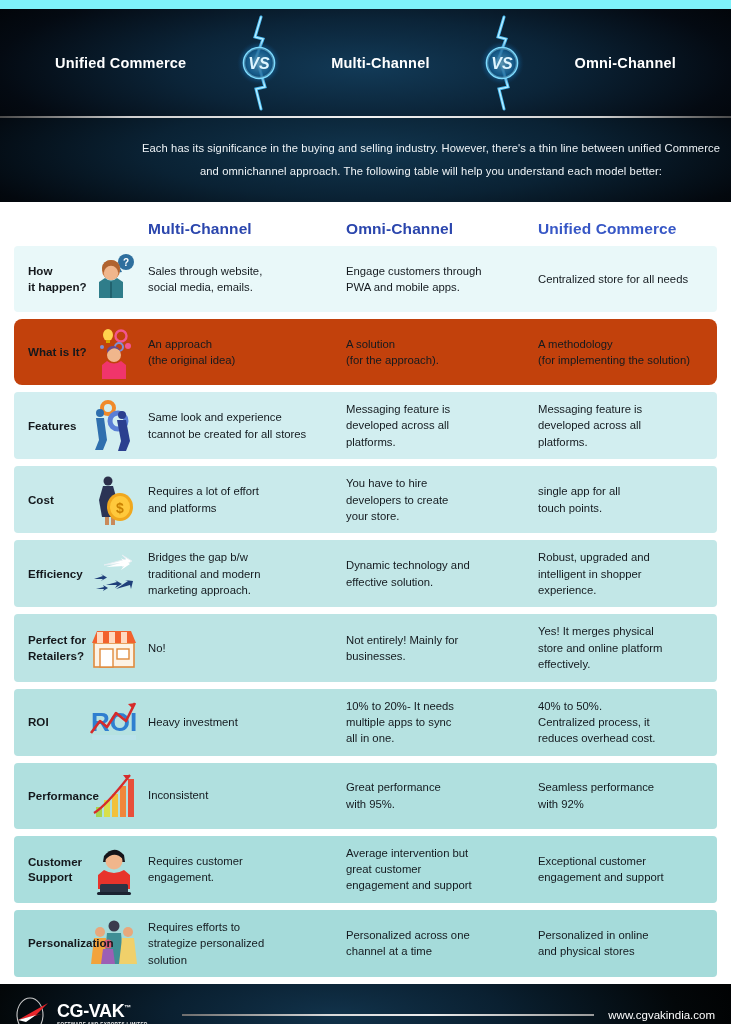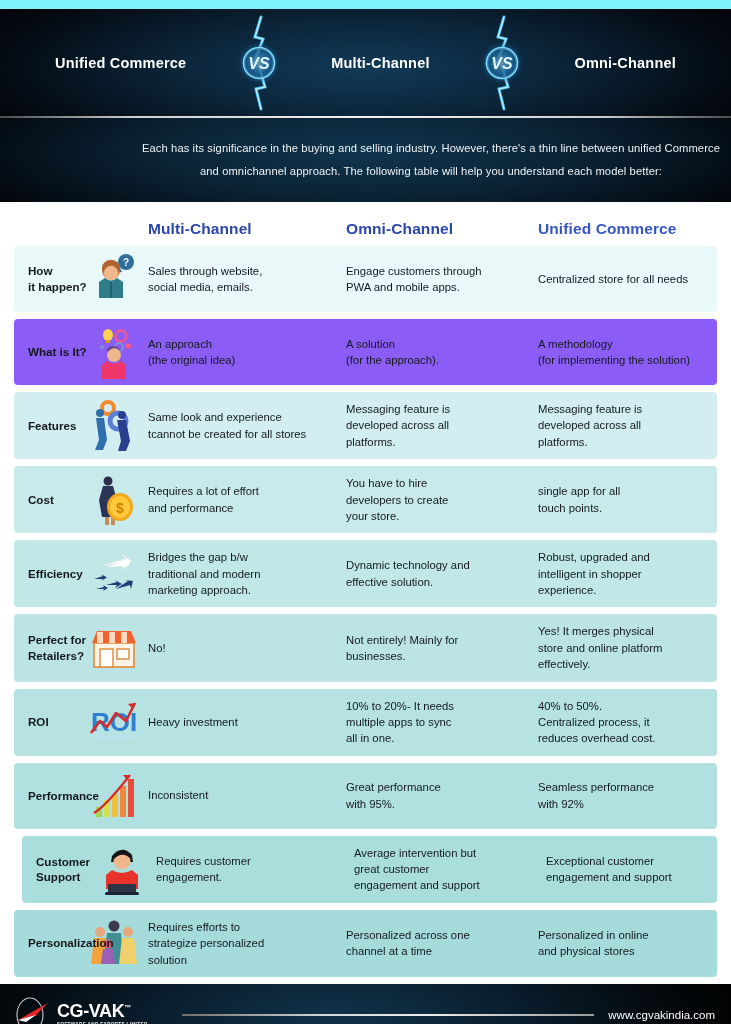--- a/index.html
+++ b/index.html
@@ -301,21 +301,21 @@
                 <path d="M25 30 l0 16" stroke="#1e5a65" stroke-width="1.5"></path>
               </svg>
             </div>
           </div>
           <div class="cell multi">Sales through website,
 social media, emails.</div>
           <div class="cell omni">Engage customers through
 PWA and mobile apps.</div>
           <div class="cell unif">Centralized store for all needs</div>
         </div>
-        <div class="row" style="background: #8b5cf6;">
+        <div class="row" style="background: #c2410c; border-radius: 8px;">
           <div class="cell-label">
             <div class="label-text">What is It?</div>
             <div class="row-icon">
               <svg viewBox="0 0 56 54">
                 <ellipse cx="22" cy="10" rx="5" ry="6" fill="#ffd34d"></ellipse>
                 <rect x="20" y="15" width="4" height="3" fill="#d9a400"></rect>
                 <circle cx="35" cy="11" r="5.5" fill="none" stroke="#f2568f" stroke-width="2.4"></circle>
                 <circle cx="33" cy="22" r="4" fill="none" stroke="#7f8fd6" stroke-width="2"></circle>
                 <circle cx="42" cy="21" r="3" fill="#f2568f"></circle>
                 <circle cx="16" cy="22" r="2" fill="#7f8fd6"></circle>
@@ -364,21 +364,21 @@
                 <path d="M17 13 h10 l4 14 l-3 17 h-12 l-3 -17z" fill="#2b3455"></path>
                 <rect x="19" y="44" width="4" height="8" fill="#c98a5a"></rect>
                 <rect x="25" y="44" width="4" height="8" fill="#c98a5a"></rect>
                 <ellipse cx="34" cy="34" rx="13" ry="14" fill="#f0a81e"></ellipse>
                 <ellipse cx="34" cy="34" rx="10" ry="11" fill="#ffc93c"></ellipse>
                 <text x="34" y="40" text-anchor="middle" font-size="14" font-weight="bold" fill="#c98000" font-family="Liberation Sans, sans-serif">$</text>
               </svg>
             </div>
           </div>
           <div class="cell multi">Requires a lot of effort
-and performance</div>
+and platforms</div>
           <div class="cell omni">You have to hire
 developers to create
 your store.</div>
           <div class="cell unif">single app for all
 touch points.</div>
         </div>
         <div class="row" style="background: rgb(194, 231, 231);">
           <div class="cell-label">
             <div class="label-text">Efficiency</div>
             <div class="row-icon">
@@ -460,21 +460,21 @@
                 <path d="M44 6 l-7 0 l4 5z" fill="#d62b2b"></path>
               </svg>
             </div>
           </div>
           <div class="cell multi">Inconsistent</div>
           <div class="cell omni">Great performance
 with 95%.</div>
           <div class="cell unif">Seamless performance
 with 92%</div>
         </div>
-        <div class="row" style="background: rgb(170, 222, 221); margin-left: 8px;">
+        <div class="row" style="background: rgb(170, 222, 221);">
           <div class="cell-label">
             <div class="label-text">Customer
 Support</div>
             <div class="row-icon">
               <svg viewBox="0 0 56 54">
                 <path d="M18 14 q10 -12 20 -1 l1 7 h-22z" fill="#15151a"></path>
                 <circle cx="28" cy="19" r="8.5" fill="#f0b68c"></circle>
                 <path d="M19 18 q9 -10 18 -1 l0 -4 q-9 -8 -18 1z" fill="#15151a"></path>
                 <path d="M18 28 q10 6 20 0 l6 5 v14 h-32 v-14z" fill="#e8332b"></path>
                 <rect x="14" y="42" width="28" height="10" rx="1.5" fill="#2b3445"></rect>

